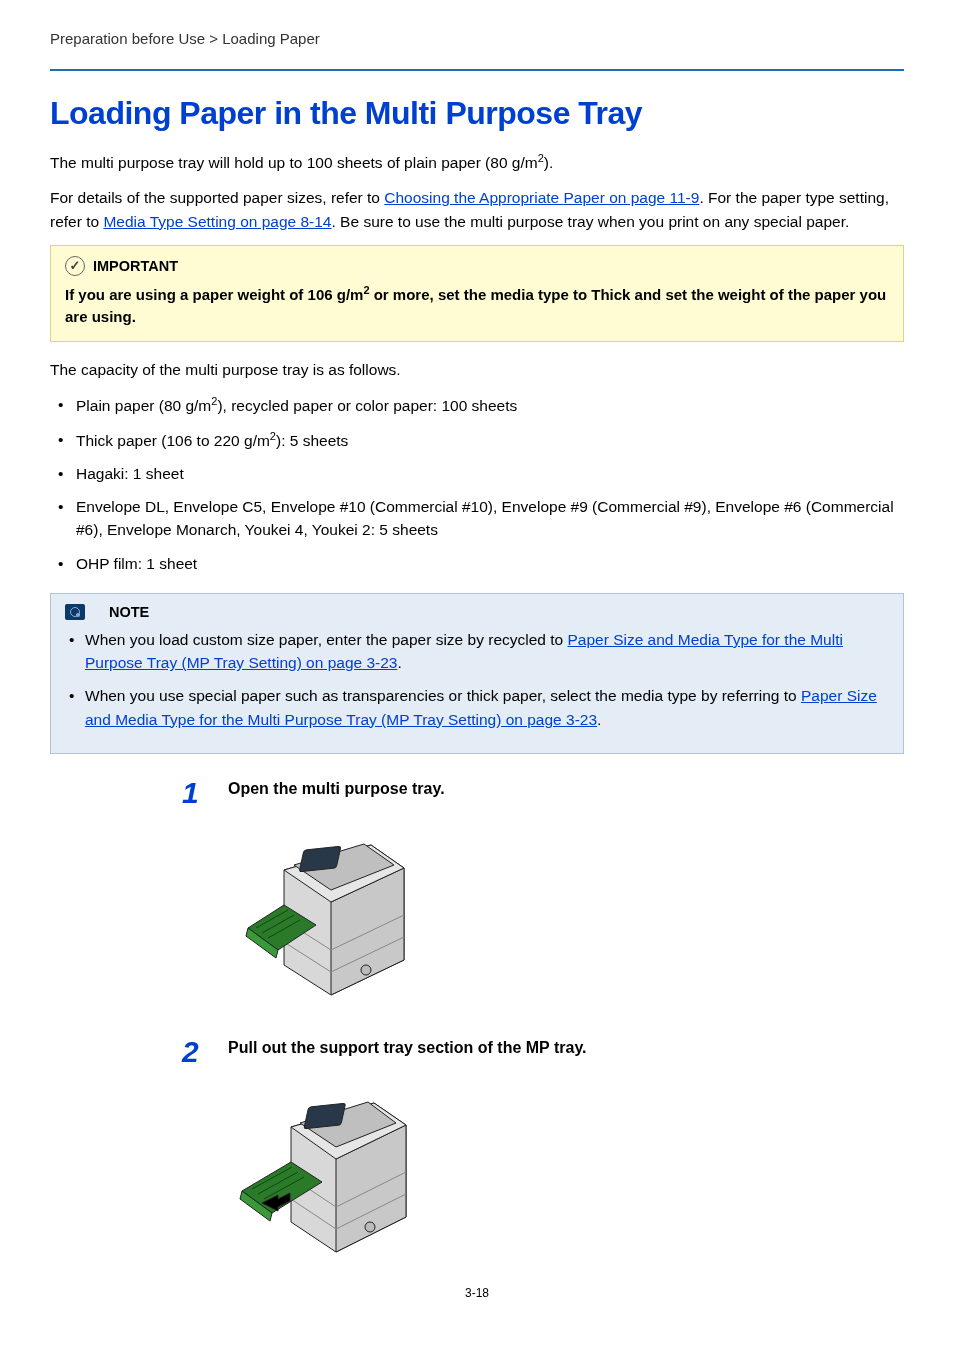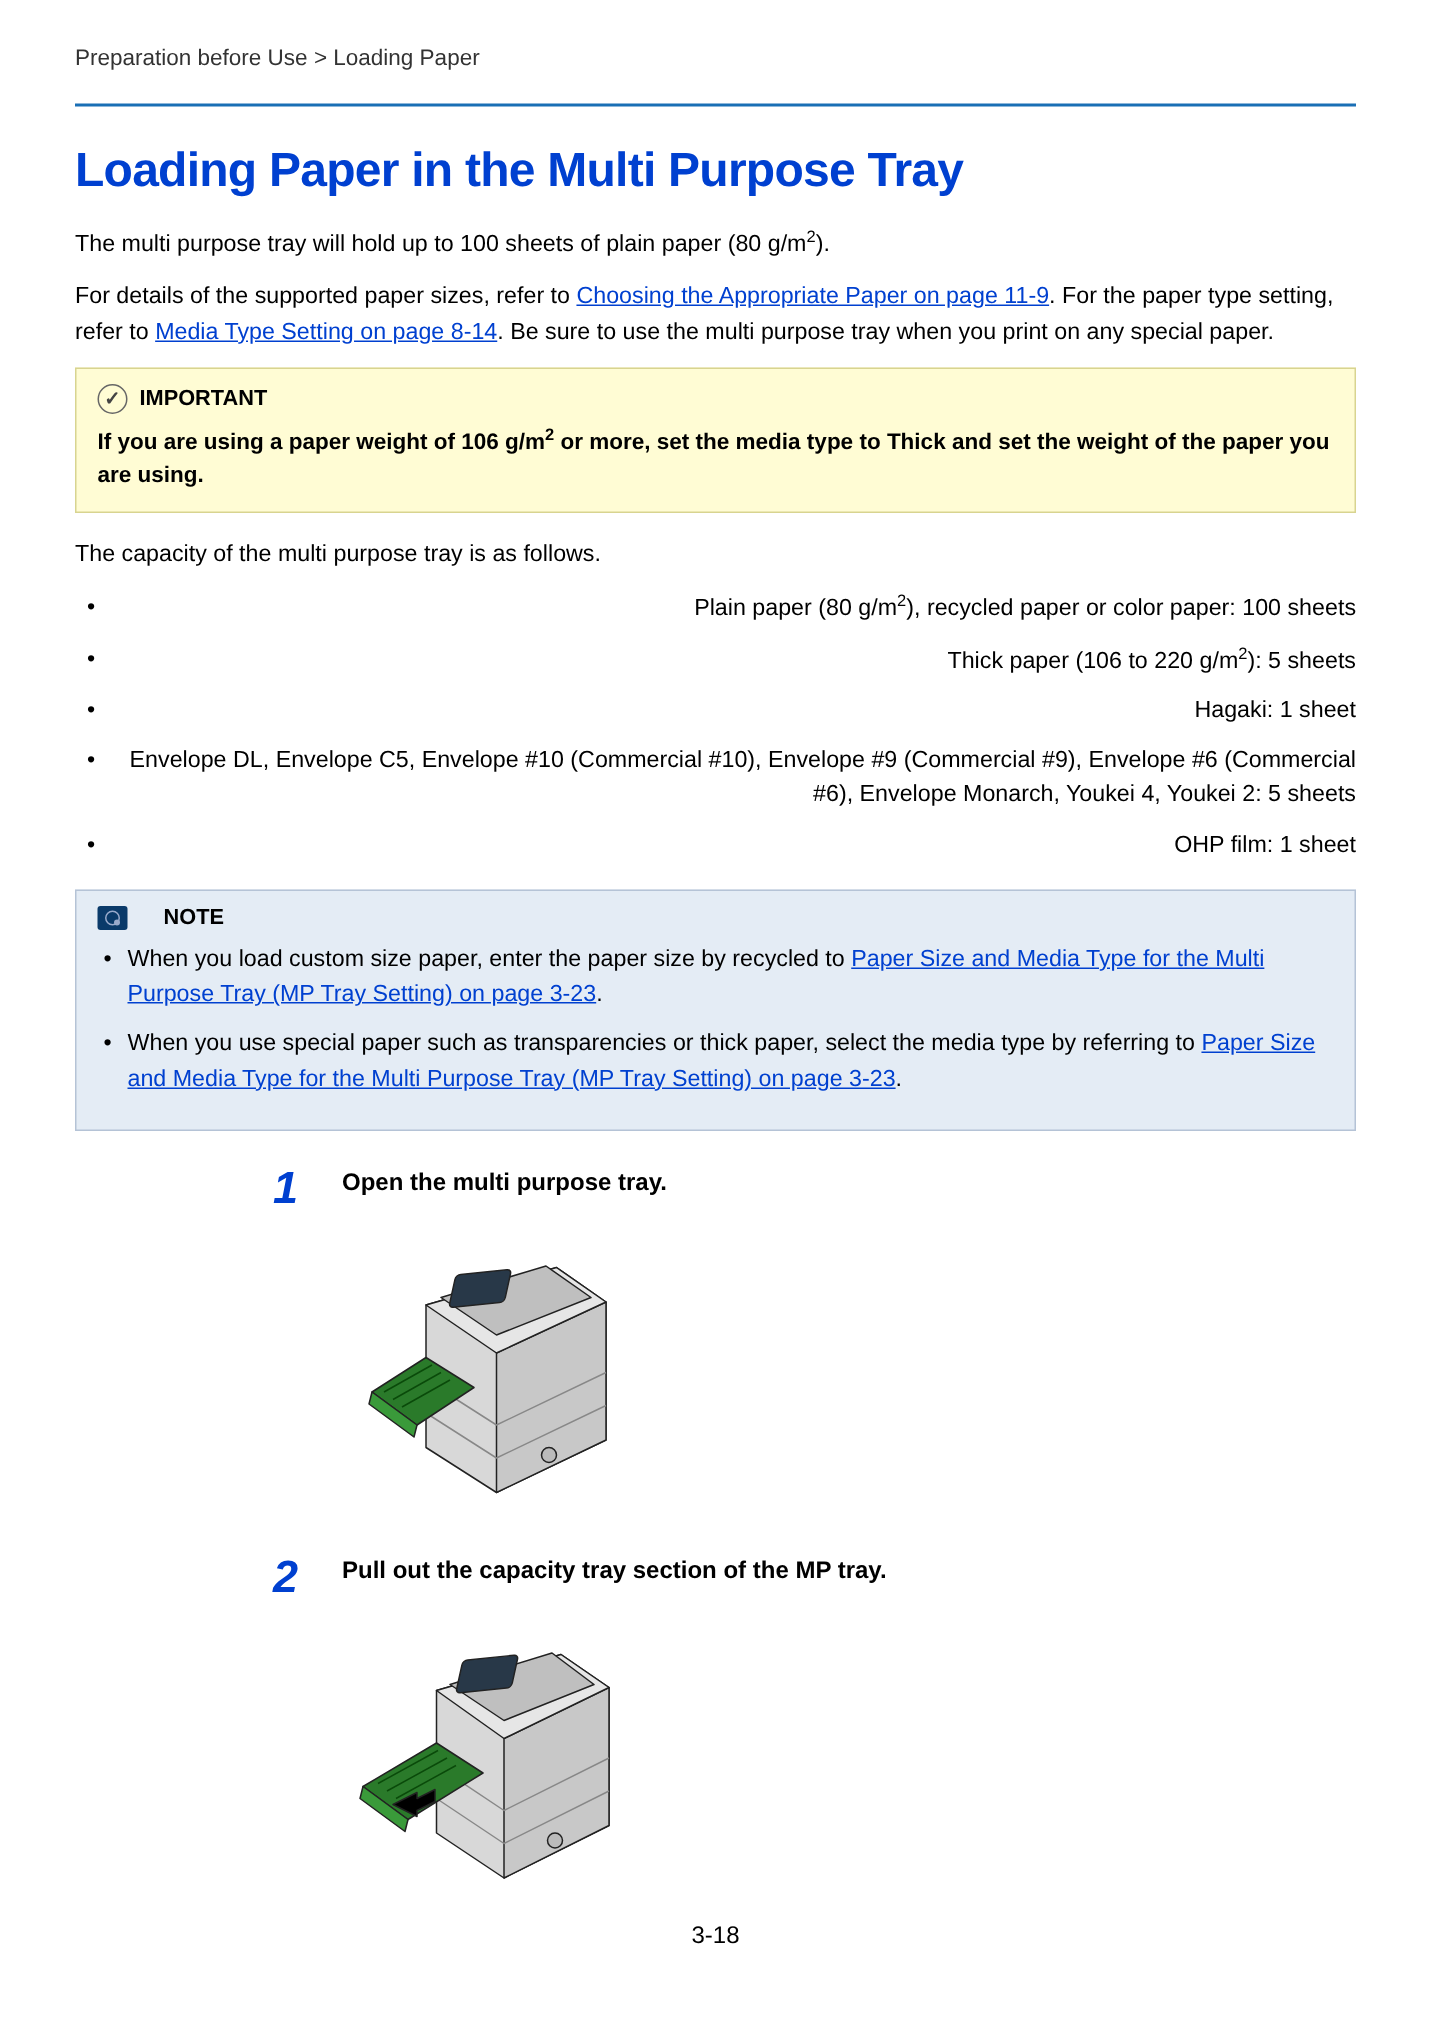--- a/index.html
+++ b/index.html
@@ -64,21 +64,20 @@
       color: #444;
     }
     .important-box .body {
       font-size: 15px;
       font-weight: bold;
       line-height: 1.5;
     }
     ul.capacity {
       list-style: none;
       margin: 8px 0 18px 0;
-      text-align: right;
     }
     ul.capacity li {
       font-size: 15.5px;
       line-height: 1.5;
       padding-left: 26px;
       position: relative;
       margin-bottom: 10px;
     }
     ul.capacity li::before {
       content: "•";
@@ -168,21 +167,21 @@
       height: 195px;
       margin-bottom: 26px;
       margin-left: 8px;
       position: relative;
     }
     .page-number {
       position: absolute;
       bottom: 50px;
       left: 0; right: 0;
       text-align: center;
-      font-size: 16px;
+      font-size: 12px;
     }
   </style>
 </head>
 <body>
 
 <div class="page">
   <div class="breadcrumb">Preparation before Use &gt; Loading Paper</div>
 
   <h1>Loading Paper in the Multi Purpose Tray</h1>
 
@@ -259,21 +258,21 @@
             <path stroke="#0a4a0a" d="M20 118 L52 100 M26 123 L58 105 M32 128 L64 110"></path>
           </g>
         </svg>
       </div>
     </div>
   </div>
 
   <div class="step">
     <div class="step-num">2</div>
     <div class="step-body">
-      <div class="step-title">Pull out the capacity tray section of the MP tray.</div>
+      <div class="step-title">Pull out the support tray section of the MP tray.</div>
       <div class="printer-img">
         <svg viewBox="0 0 190 195" width="190" height="195">
           <g stroke="#222" stroke-width="1" fill="none" stroke-linejoin="round">
             <path fill="#d8d8d8" d="M55 58 L138 34 L170 56 L170 148 L100 183 L55 153 Z"></path>
             <path fill="#c8c8c8" d="M100 183 L170 148 L170 56 L100 90 Z"></path>
             <path fill="#e6e6e6" d="M55 58 L138 34 L170 56 L100 90 Z"></path>
             <path fill="#bfbfbf" d="M64 54 L132 33 L160 54 L100 78 Z"></path>
             <rect x="86" y="36" width="36" height="22" rx="3" fill="#283848" transform="skewX(-18) rotate(-6 104 47)"></rect>
             <path d="M55 108 L100 138 L170 103" stroke="#888"></path>
             <path d="M55 130 L100 160 L170 125" stroke="#888"></path>

